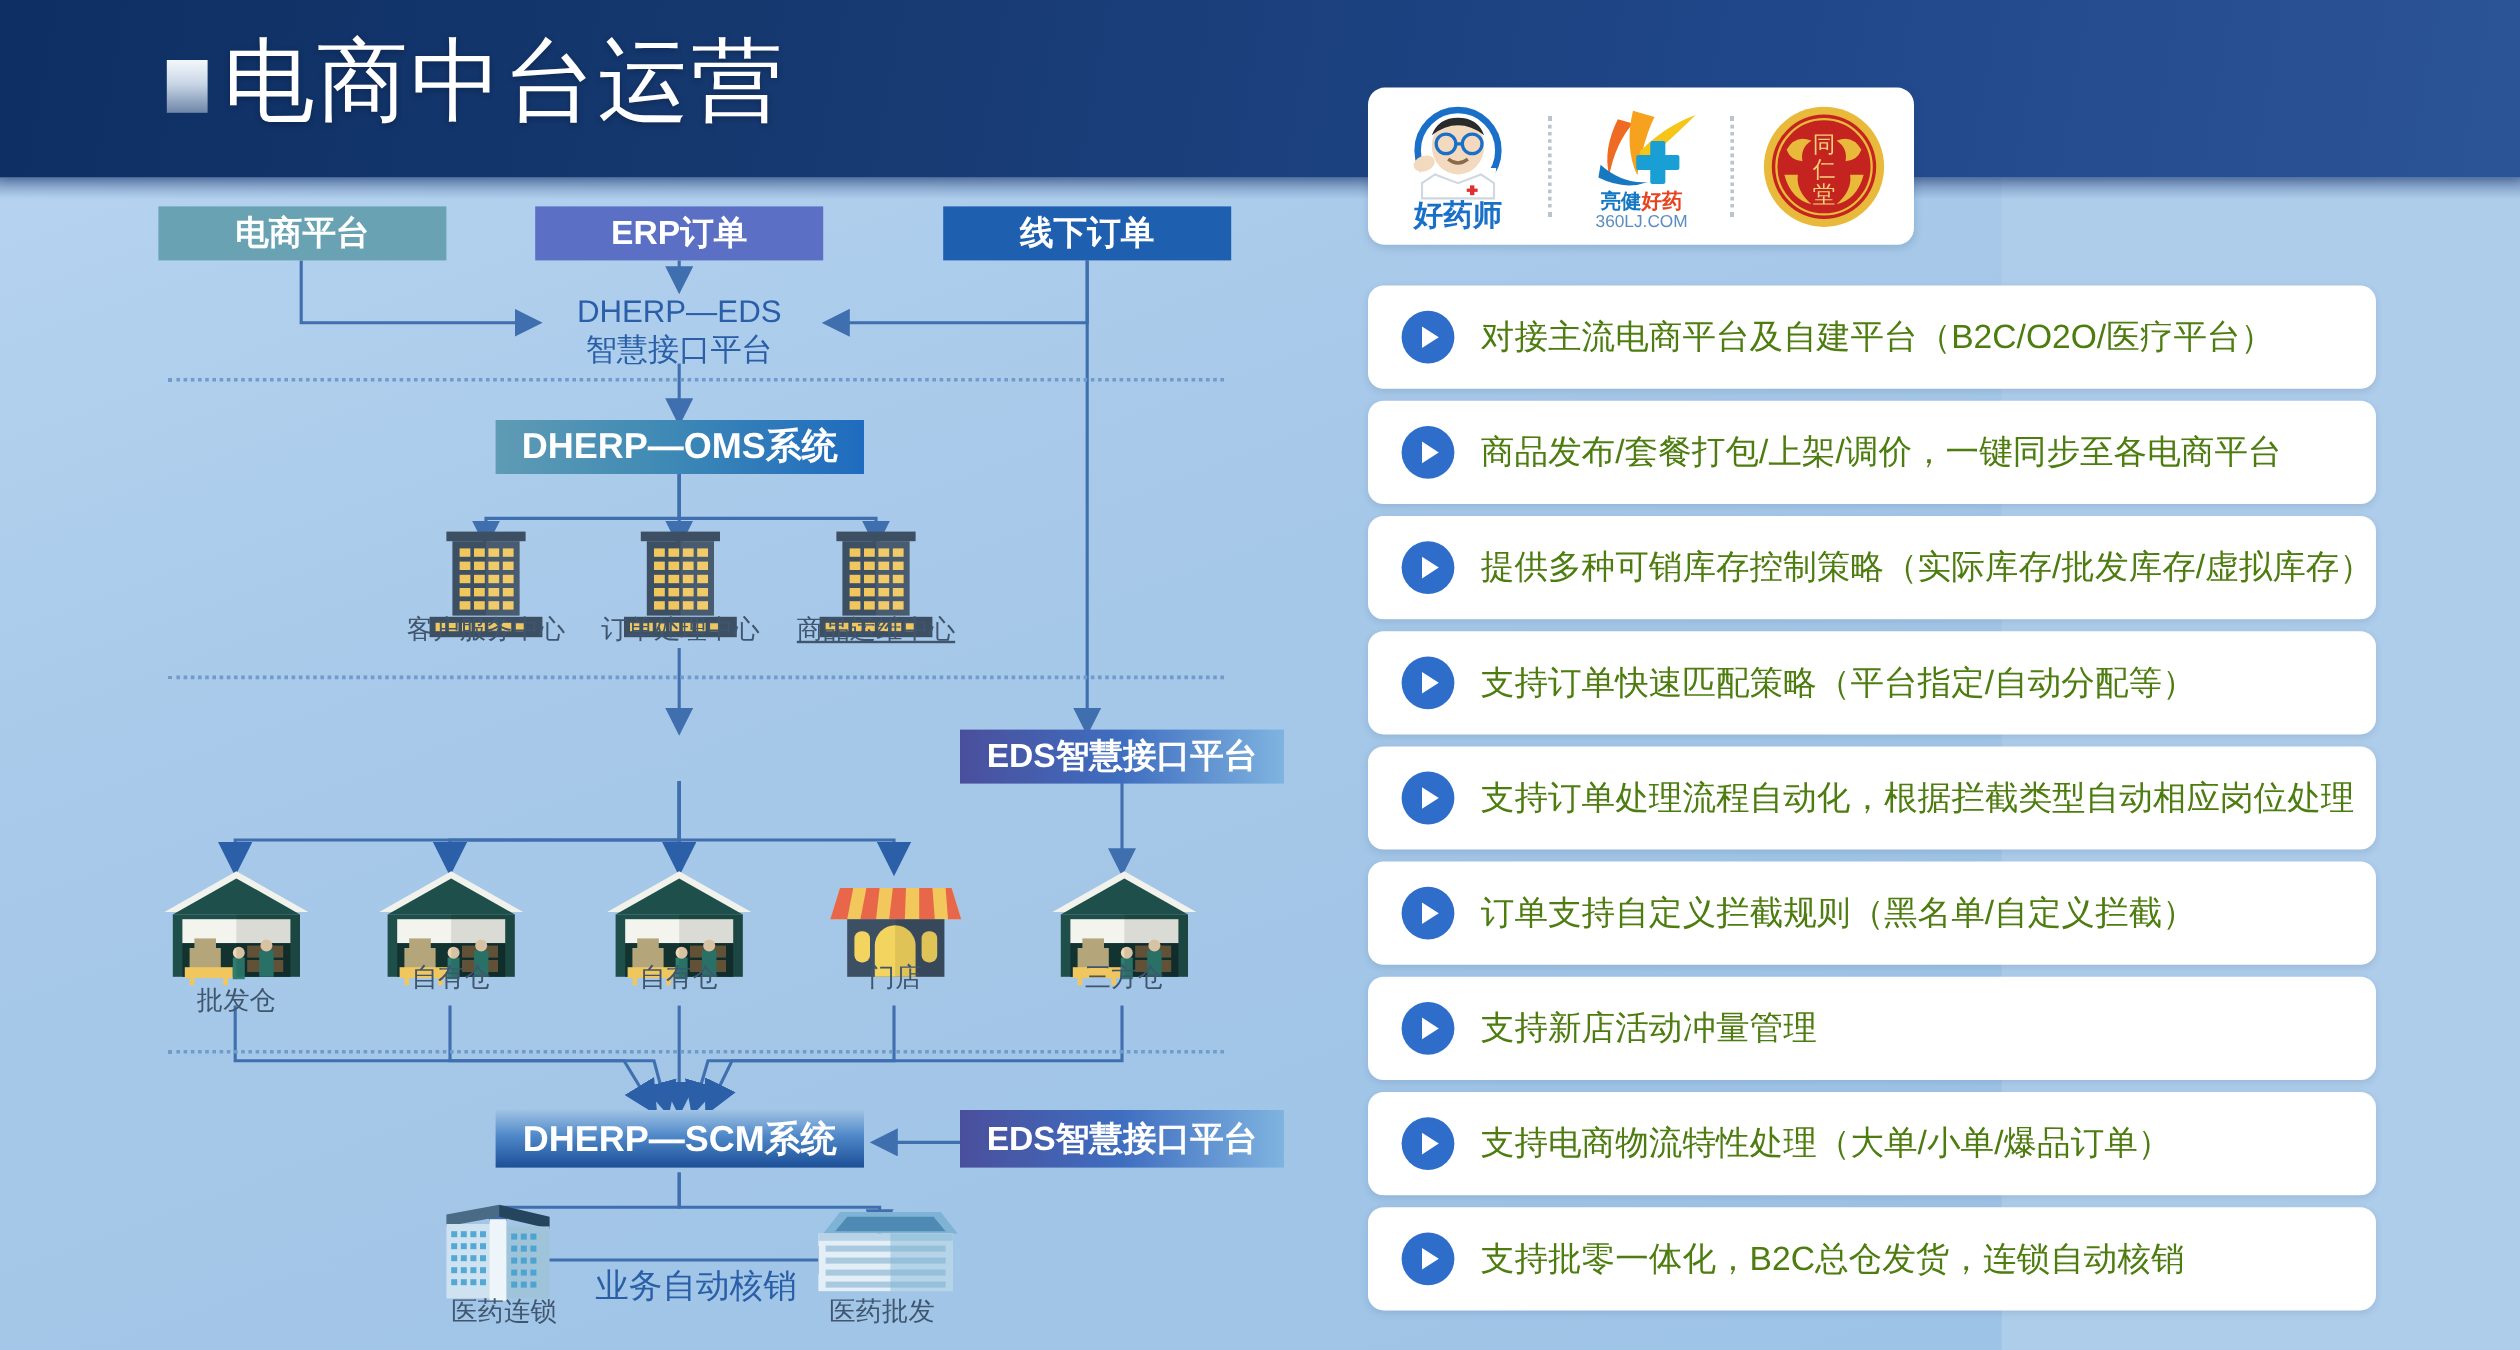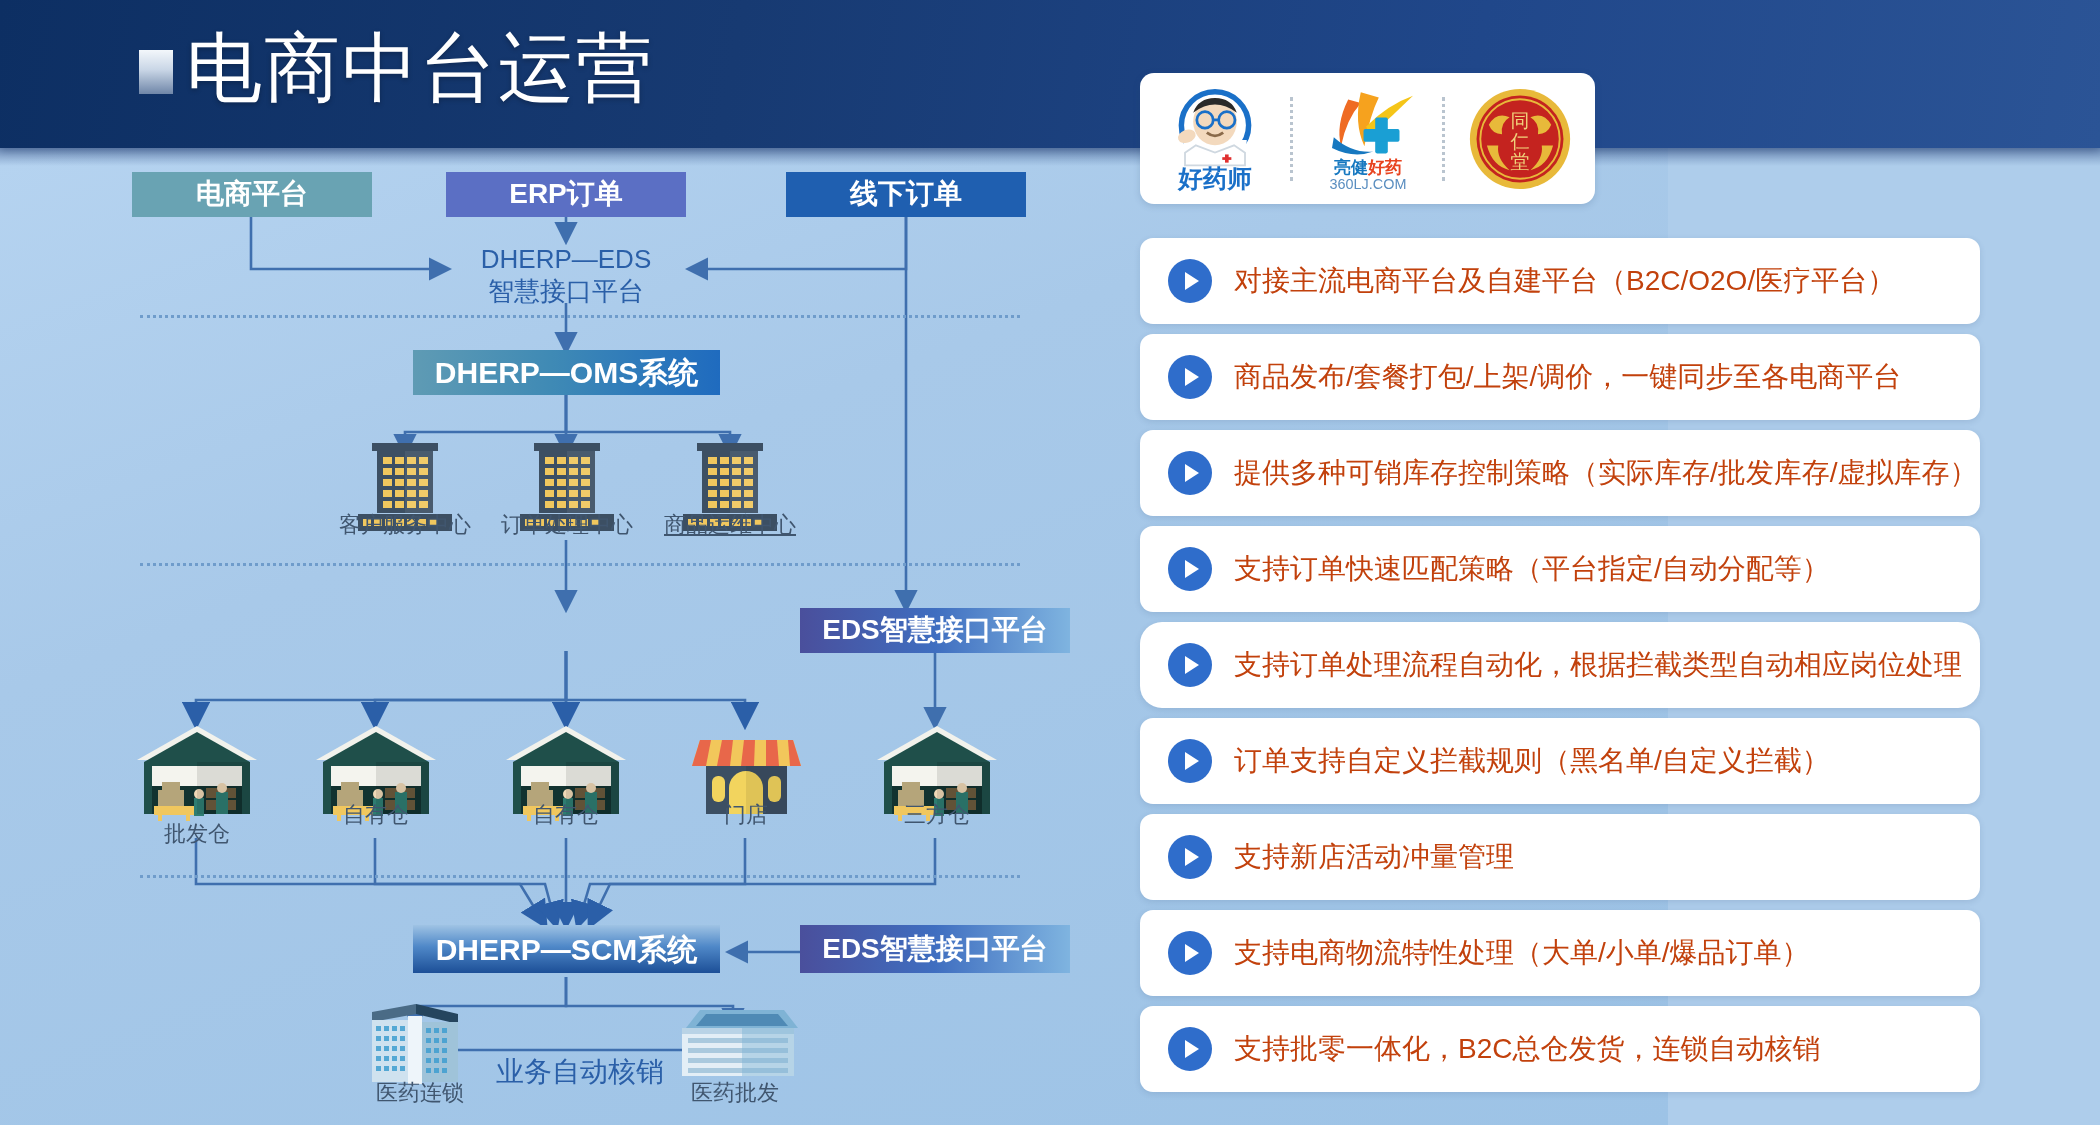--- a/index.html
+++ b/index.html
@@ -45,21 +45,21 @@
   .logo-cell{flex:1;display:flex;align-items:center;justify-content:center;height:100%;position:relative;}
   .logo-div{width:0;height:84px;border-left:3px dotted #b9c4cf;}
 
   .feat{position:absolute;left:1140px;width:840px;height:86px;background:#ffffff;
     border-radius:13px;box-shadow:0 2px 6px rgba(40,70,110,.14);
     display:flex;align-items:center;}
   .feat .play{flex:0 0 auto;margin-left:28px;width:44px;height:44px;border-radius:50%;
     background:#2f6dcb;display:flex;align-items:center;justify-content:center;}
   .feat .play span{display:block;width:0;height:0;margin-left:4px;
     border-left:14px solid #fff;border-top:9px solid transparent;border-bottom:9px solid transparent;}
-  .feat .ftxt{margin-left:22px;color:#c2410c;font-size:28px;white-space:nowrap;}
+  .feat .ftxt{margin-left:22px;color:#4d7c0f;font-size:28px;white-space:nowrap;}
 </style>
 </head>
 <body>
 
 <div class="slide">
 
   <div class="header">
     <div class="title-bullet"></div>
     <div class="title-text">电商中台运营</div>
   </div>
@@ -560,21 +560,21 @@
         <span></span>
       </span>
     <span class="ftxt">提供多种可销库存控制策略（实际库存/批发库存/虚拟库存）</span>
   </div>
   <div class="feat" style="top:526px;">
     <span class="play">
         <span></span>
       </span>
     <span class="ftxt">支持订单快速匹配策略（平台指定/自动分配等）</span>
   </div>
-  <div class="feat" style="top:622px;border-radius:22px;">
+  <div class="feat" style="top:622px;">
     <span class="play">
         <span></span>
       </span>
     <span class="ftxt">支持订单处理流程自动化，根据拦截类型自动相应岗位处理</span>
   </div>
   <div class="feat" style="top:718px;">
     <span class="play">
         <span></span>
       </span>
     <span class="ftxt">订单支持自定义拦截规则（黑名单/自定义拦截）</span>

